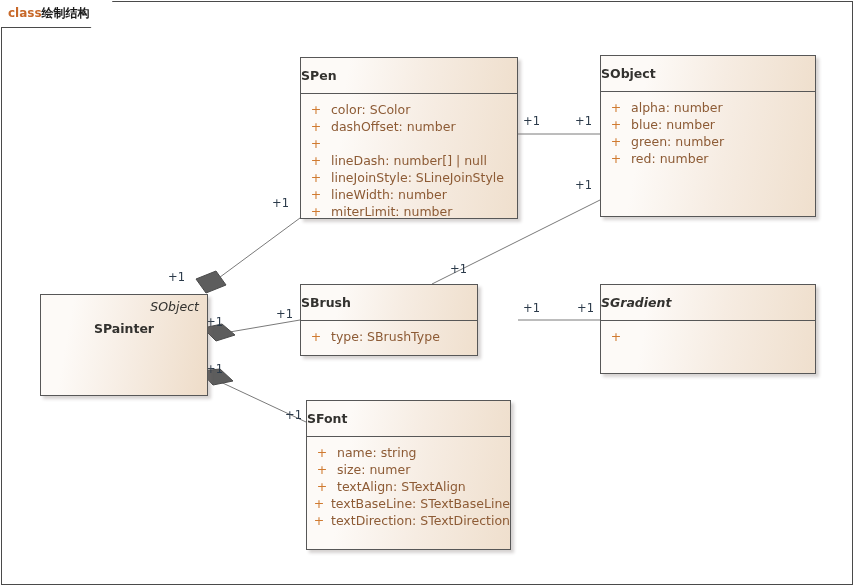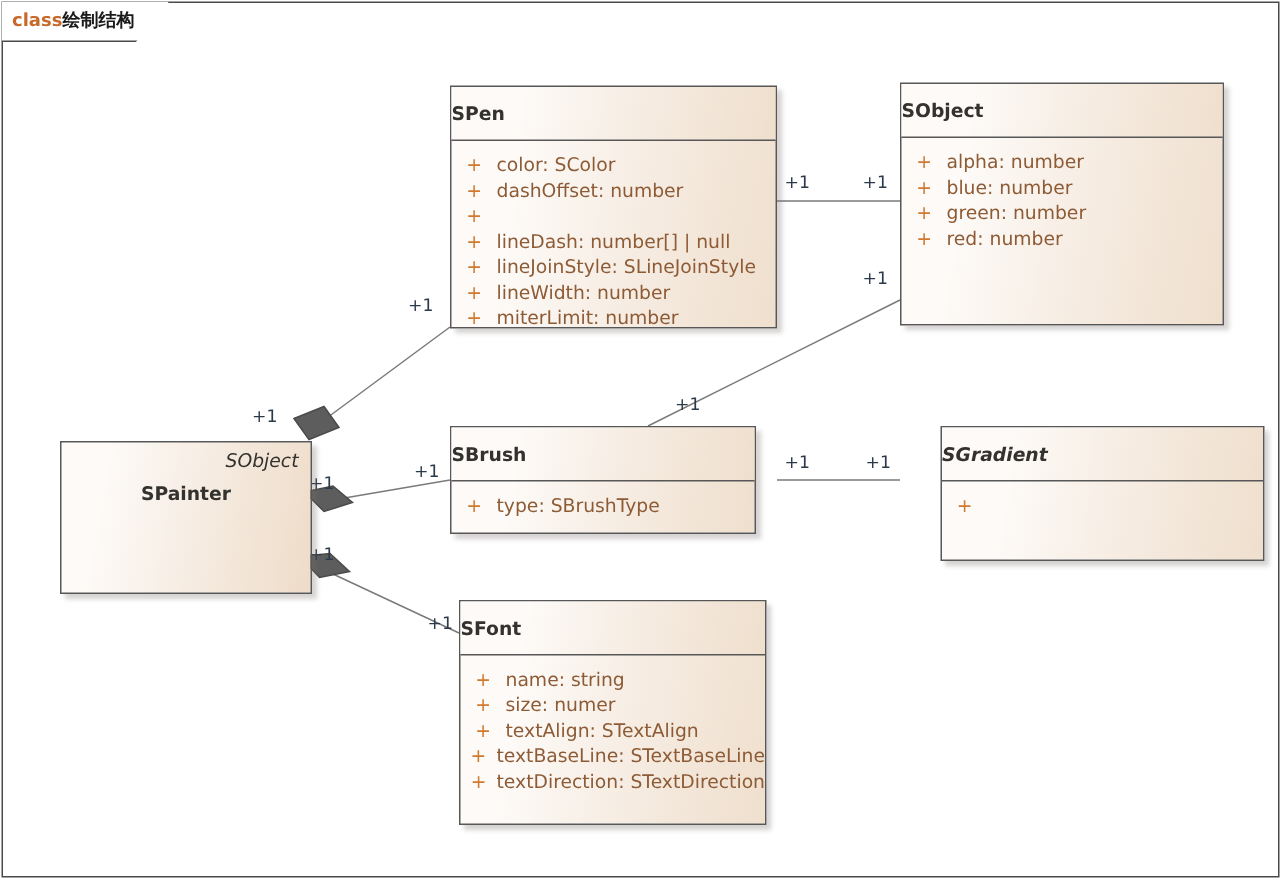--- a/index.html
+++ b/index.html
@@ -232,31 +232,31 @@
         <span class="attr-vis">+</span>
         <span class="attr-name">green: number</span>
       </div>
       <div class="attr">
         <span class="attr-vis">+</span>
         <span class="attr-name">red: number</span>
       </div>
     </div>
   </div>
 
-  <div class="cls" style="left:300px; top:284px; width:204px; height:72px;">
+  <div class="cls" style="left:300px; top:284px; width:178px; height:72px;">
     <div class="cls-title">SBrush</div>
     <div class="cls-body">
       <div class="attr">
         <span class="attr-vis">+</span>
         <span class="attr-name">type: SBrushType</span>
       </div>
     </div>
   </div>
 
-  <div class="cls" style="left:600px; top:284px; width:216px; height:90px;margin-left:27px;">
+  <div class="cls" style="left:600px; top:284px; width:216px; height:90px;">
     <div class="cls-title italic">SGradient</div>
     <div class="cls-body">
       <div class="attr">
         <span class="attr-vis">+</span>
       </div>
     </div>
   </div>
 
   <div class="cls" style="left:306px; top:400px; width:205px; height:150px;">
     <div class="cls-title">SFont</div>

